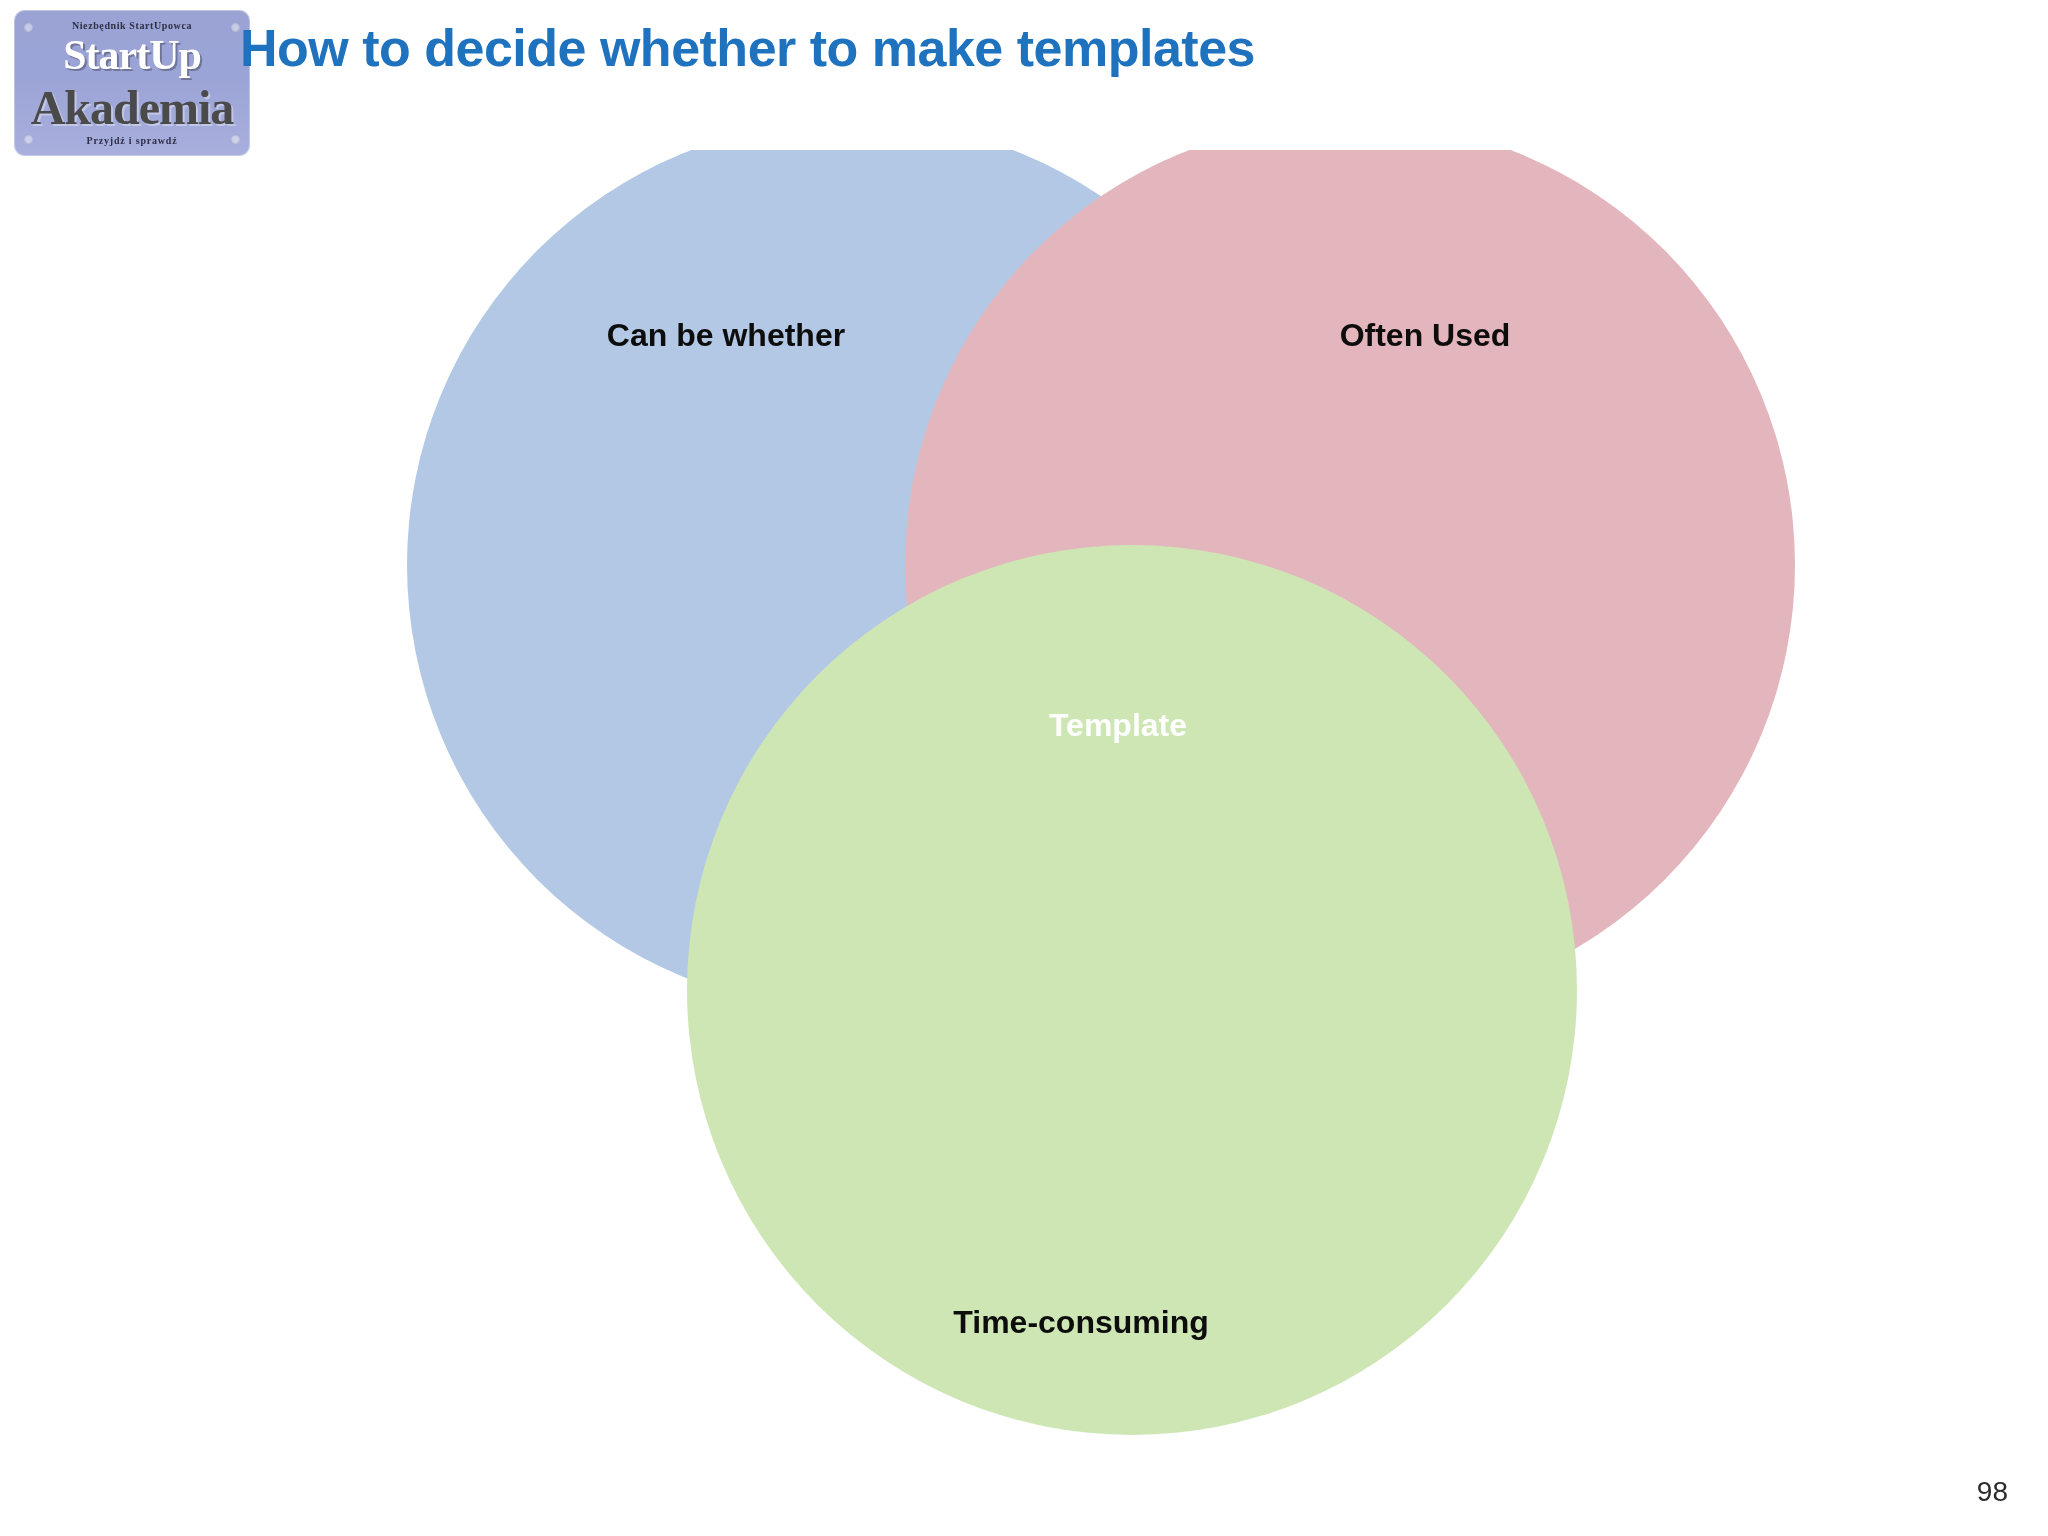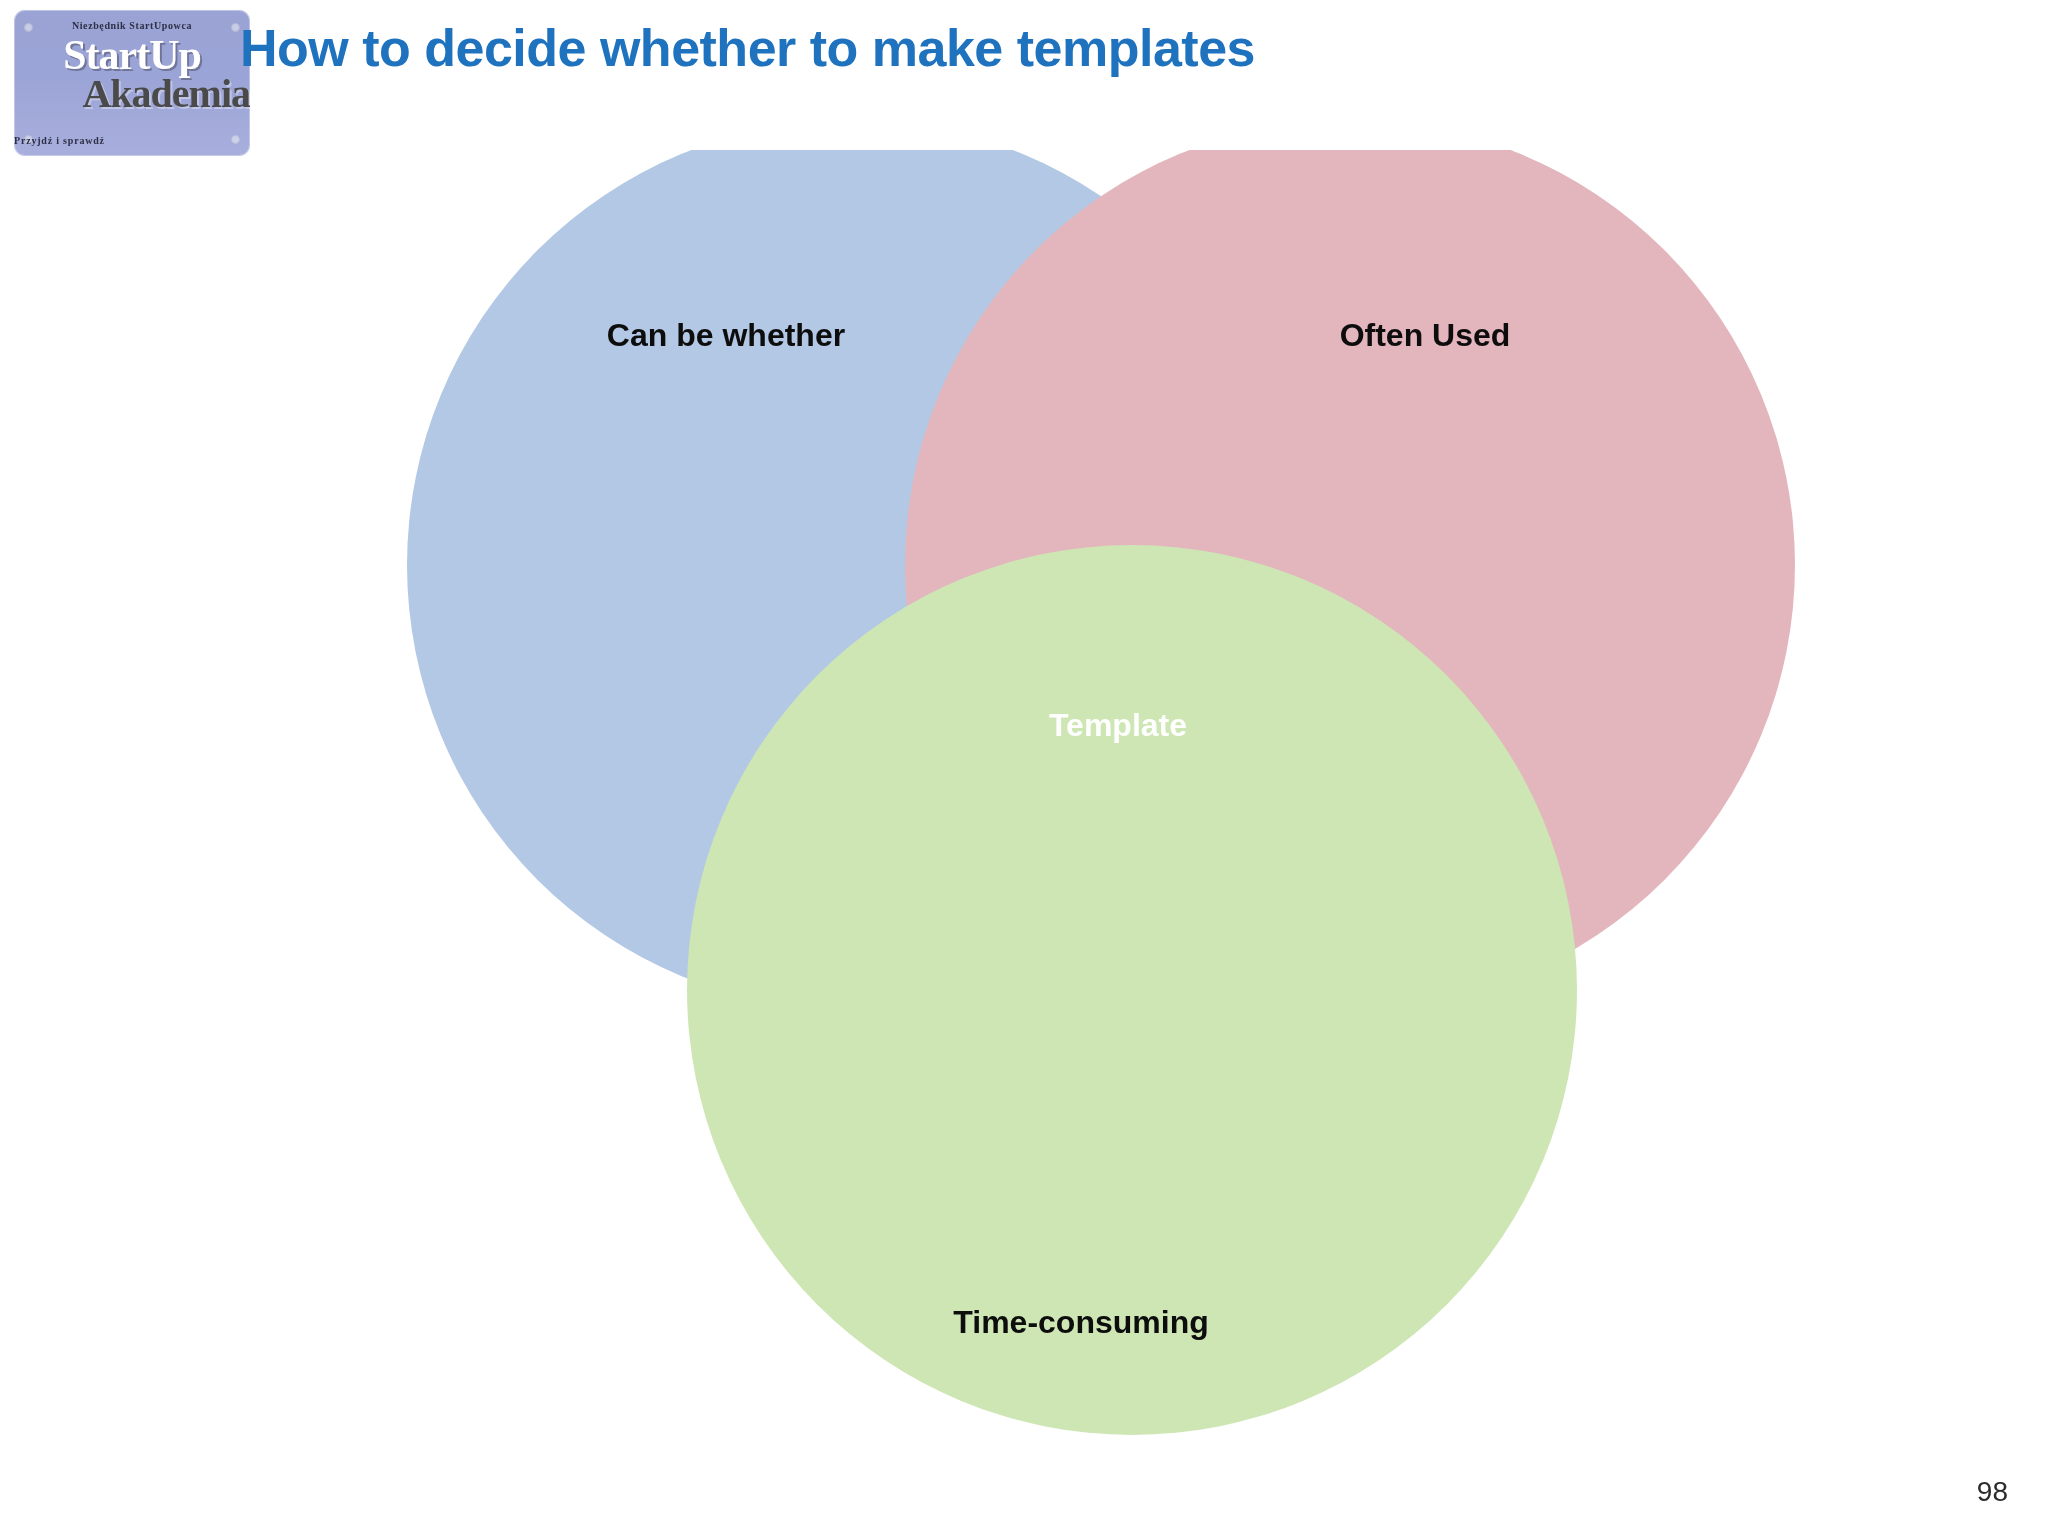--- a/index.html
+++ b/index.html
@@ -38,28 +38,28 @@
     color:#2d2f46;white-space:nowrap;
   }
   .logo-main1{
     position:absolute;left:0;right:0;top:24px;text-align:center;
     font-family:"Liberation Serif",serif;
     font-size:42px;line-height:42px;font-weight:bold;letter-spacing:-1px;
     color:#ffffff;
     text-shadow:2px 2px 0 rgba(60,60,80,.45);
   }
   .logo-main2{
-    position:absolute;left:0;right:0;top:64px;text-align:right;
+    position:absolute;left:0;right:0;top:78px;text-align:center;
     font-family:"Liberation Serif",serif;
-    font-size:40px;line-height:40px;font-weight:bold;letter-spacing:-1px;
+    font-size:48px;line-height:40px;font-weight:bold;letter-spacing:-1px;
     color:#4a4a4a;
     text-shadow:2px 2px 0 rgba(255,255,255,.35);
   }
   .logo-bottom{
-    position:absolute;left:0;right:0;bottom:10px;
+    position:absolute;left:0;right:0;bottom:10px;text-align:center;
     font-family:"Liberation Serif",serif;
     font-size:10px;font-weight:bold;letter-spacing:.8px;
     color:#2d2f46;white-space:nowrap;
   }
 
   #page-title{
     position:absolute;left:240px;top:18px;
     font-size:52px;font-weight:bold;
     color:#1f72bd;
     letter-spacing:-.5px;

